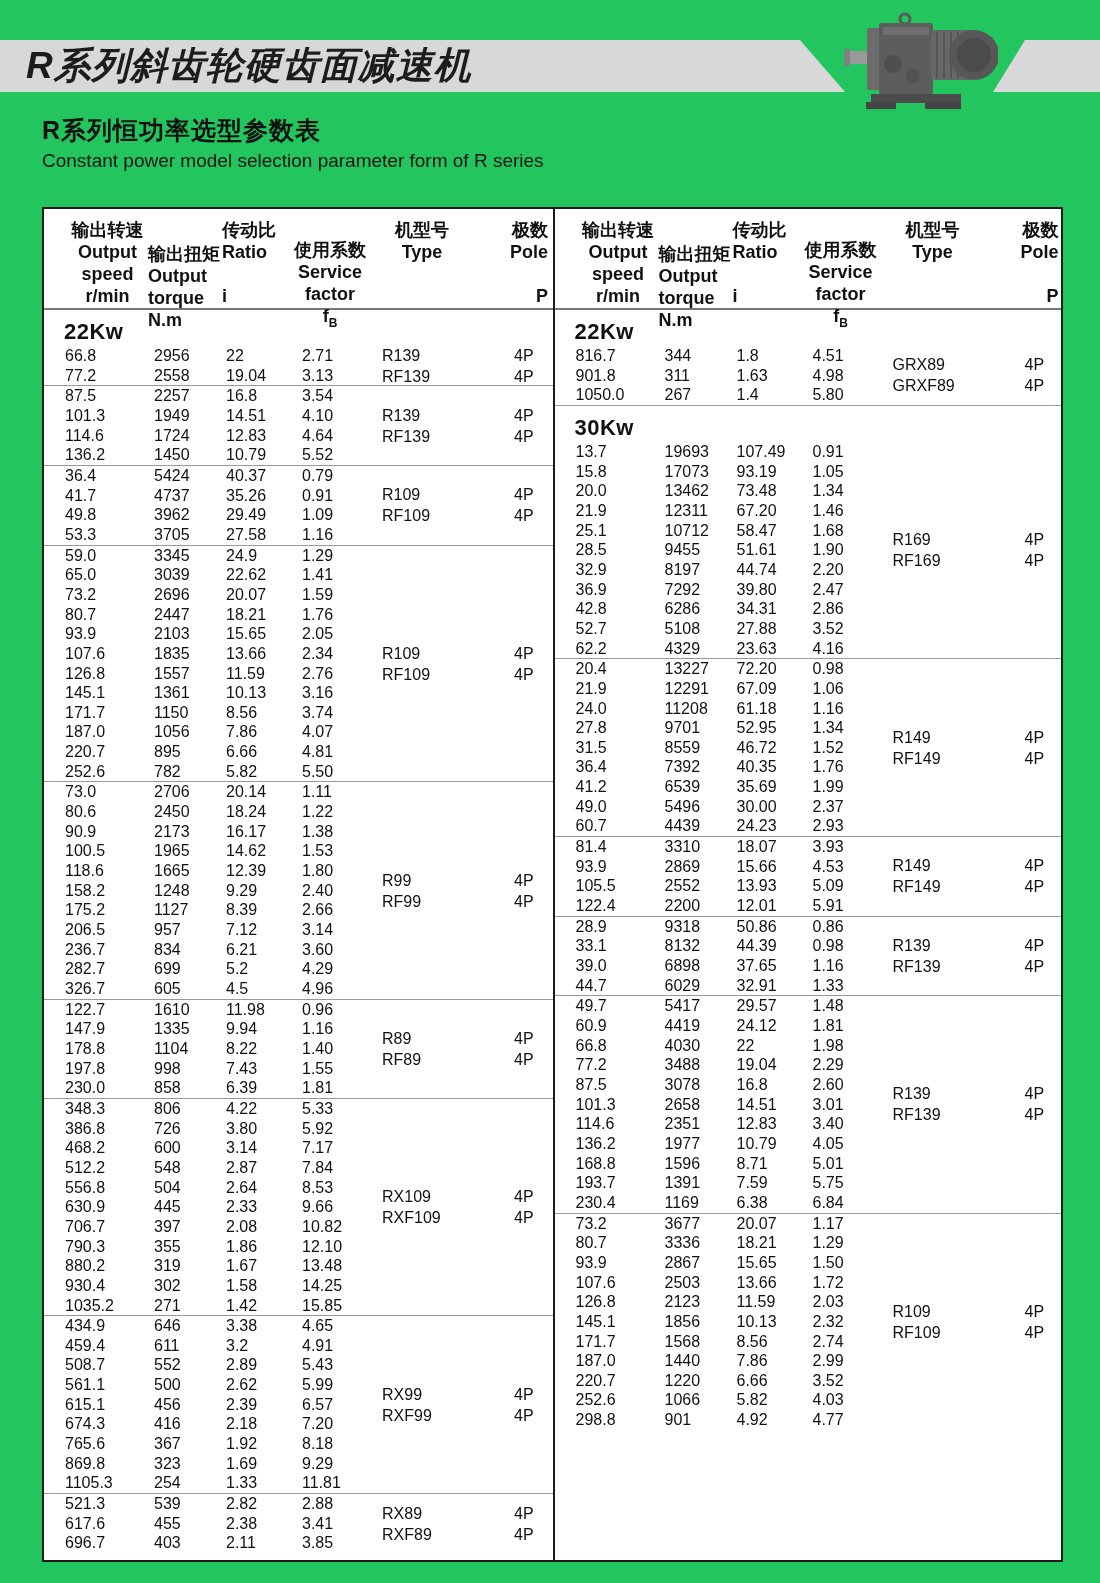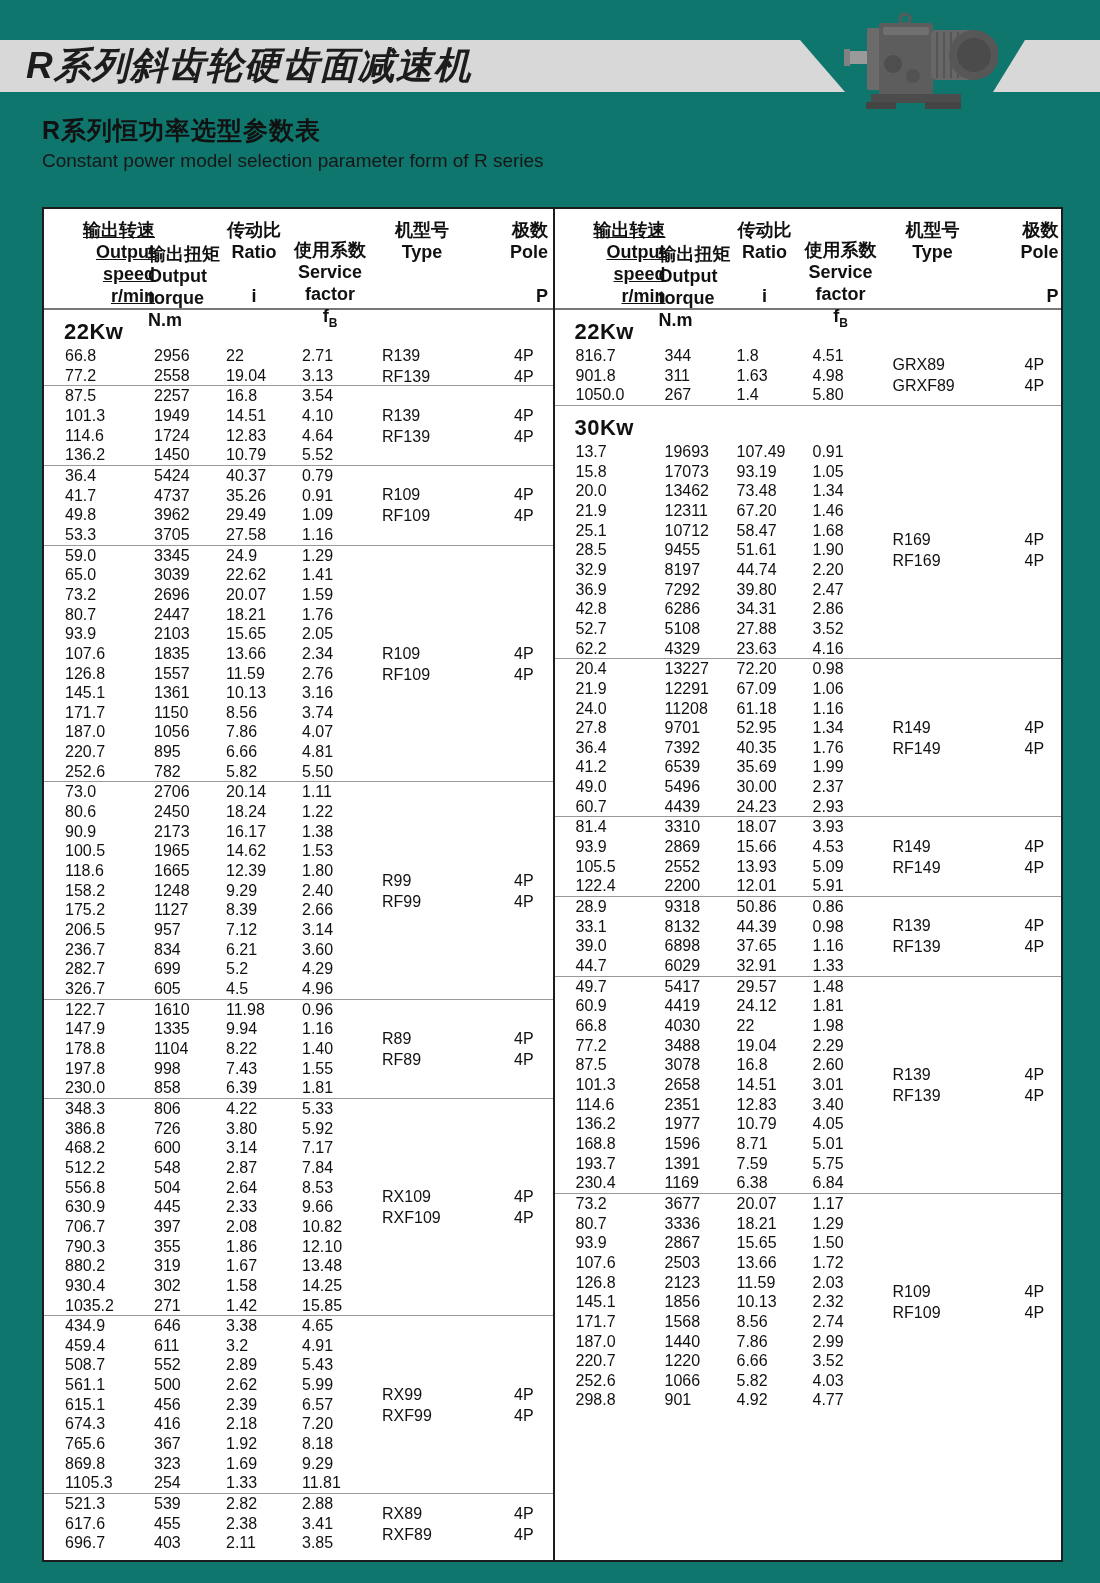--- a/index.html
+++ b/index.html
@@ -1,16 +1,16 @@
 <!DOCTYPE html>
 <html><head>
 <meta charset="utf-8">
 <style>
   html,body{margin:0;padding:0;background:#fff;}
-  .sheet{position:relative;width:1100px;height:1583px;background:#0f766e;overflow:hidden;
+  .sheet{position:relative;width:1100px;height:1583px;background:#22c55e;overflow:hidden;
          font-family:"Liberation Sans","DejaVu Sans",sans-serif;color:#111;}
 
   
   .band{position:absolute;left:0;top:40px;width:845px;height:52px;background:#d8d8d8;
         clip-path:polygon(0 0,calc(100% - 45px) 0,100% 100%,0 100%);
         display:flex;align-items:center;}
   .band-title{font-size:37px;font-weight:bold;font-style:italic;padding-left:26px;
               letter-spacing:1px;color:#1c1c1c;white-space:nowrap;}
   .deco{position:absolute;top:40px;left:993px;width:160px;height:52px;background:#d8d8d8;
         clip-path:polygon(32px 0,100% 0,100% 100%,0 100%);}
@@ -23,23 +23,23 @@
   
   .ptable{position:absolute;left:42px;top:207px;width:1021px;height:1355px;
           border:2.5px solid #1c1c1c;box-sizing:border-box;display:flex;background:#fff;}
   .half{position:relative;flex:1 1 50%;box-sizing:border-box;}
   .half + .half{border-left:2.5px solid #1c1c1c;}
 
   .thead{position:relative;height:101px;border-bottom:2px solid #777;box-sizing:border-box;}
   .hcol{position:absolute;top:10px;}
   .hline{height:22px;line-height:22px;font-size:18px;font-weight:bold;white-space:nowrap;}
   .hline sub{font-size:12px;}
-  .hc1{left:16px;width:95px;text-align:right;text-decoration:underline;}
+  .hc1{left:16px;width:95px;text-align:center;}
   .hc2{left:104px;width:86px;text-align:left;margin-top:24px;}
-  .hc3{left:178px;width:64px;text-align:center;}
+  .hc3{left:178px;width:64px;text-align:left;}
   .hc4{left:244px;width:84px;text-align:center;margin-top:20px;}
   .hc5{left:330px;width:96px;text-align:center;}
   .hc6{left:440px;width:64px;text-align:right;}
 
   .power{height:36px;line-height:44px;font-size:22px;font-weight:bold;padding-left:20px;
          box-sizing:border-box;letter-spacing:0.5px;}
   .grp{position:relative;border-bottom:1.5px solid #999;}
   .sec:last-child .grp:last-child{border-bottom:none;}
 
   .drow{position:relative;height:19.66px;font-size:16px;}
@@ -774,20 +774,26 @@
               <span class="d3">61.18</span>
               <span class="d4">1.16</span>
             </div>
             <div class="drow">
               <span class="d1">27.8</span>
               <span class="d2">9701</span>
               <span class="d3">52.95</span>
               <span class="d4">1.34</span>
             </div>
             <div class="drow">
+              <span class="d1">31.5</span>
+              <span class="d2">8559</span>
+              <span class="d3">46.72</span>
+              <span class="d4">1.52</span>
+            </div>
+            <div class="drow">
               <span class="d1">36.4</span>
               <span class="d2">7392</span>
               <span class="d3">40.35</span>
               <span class="d4">1.76</span>
             </div>
             <div class="drow">
               <span class="d1">41.2</span>
               <span class="d2">6539</span>
               <span class="d3">35.69</span>
               <span class="d4">1.99</span>

